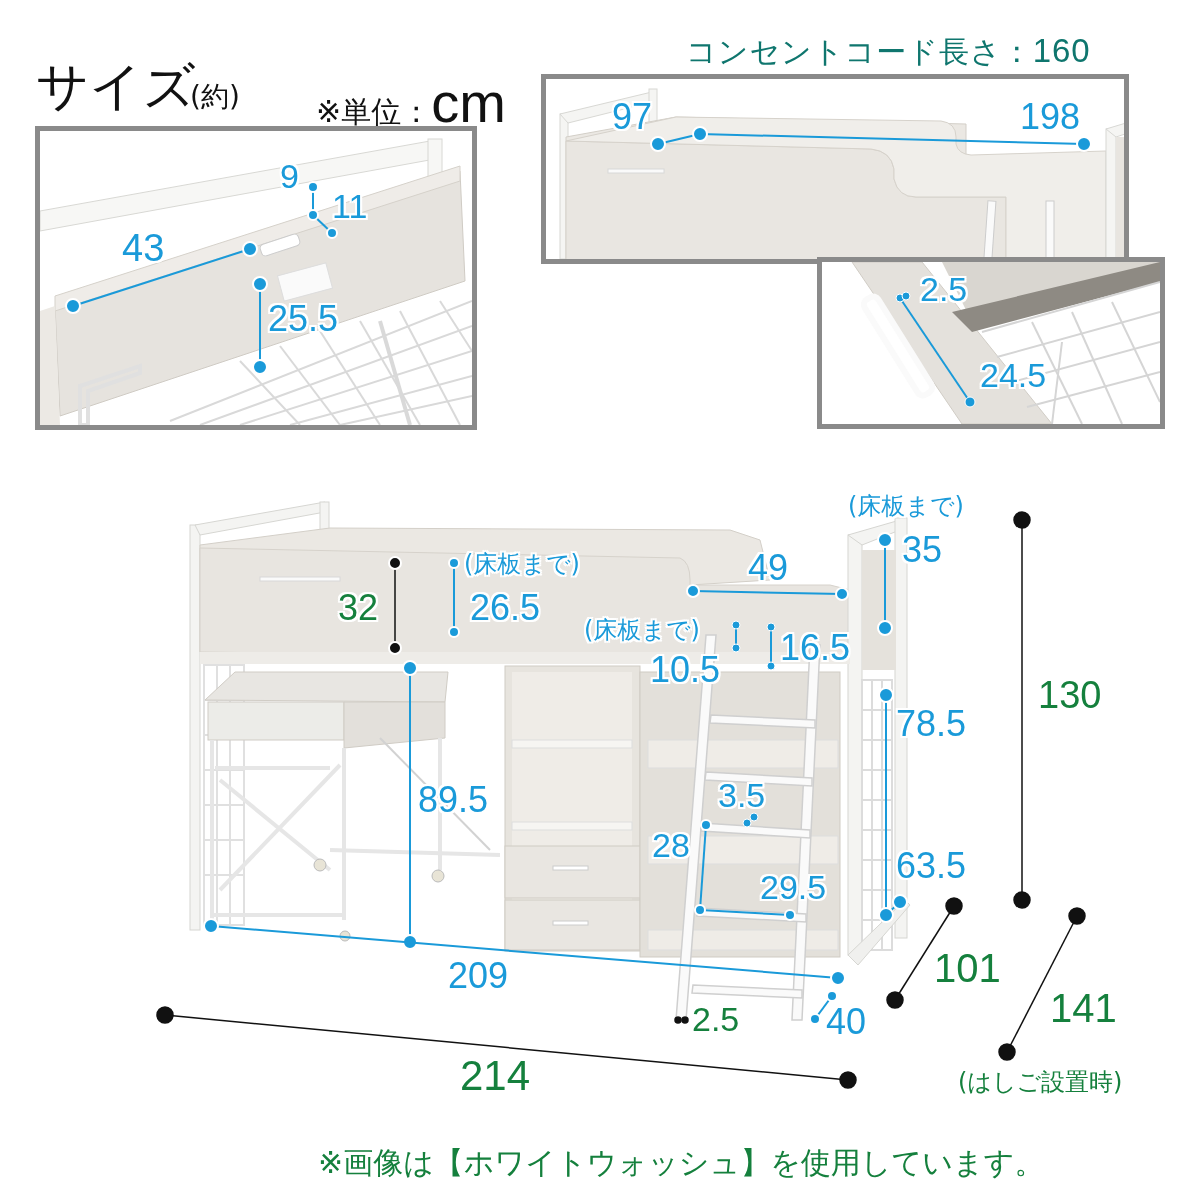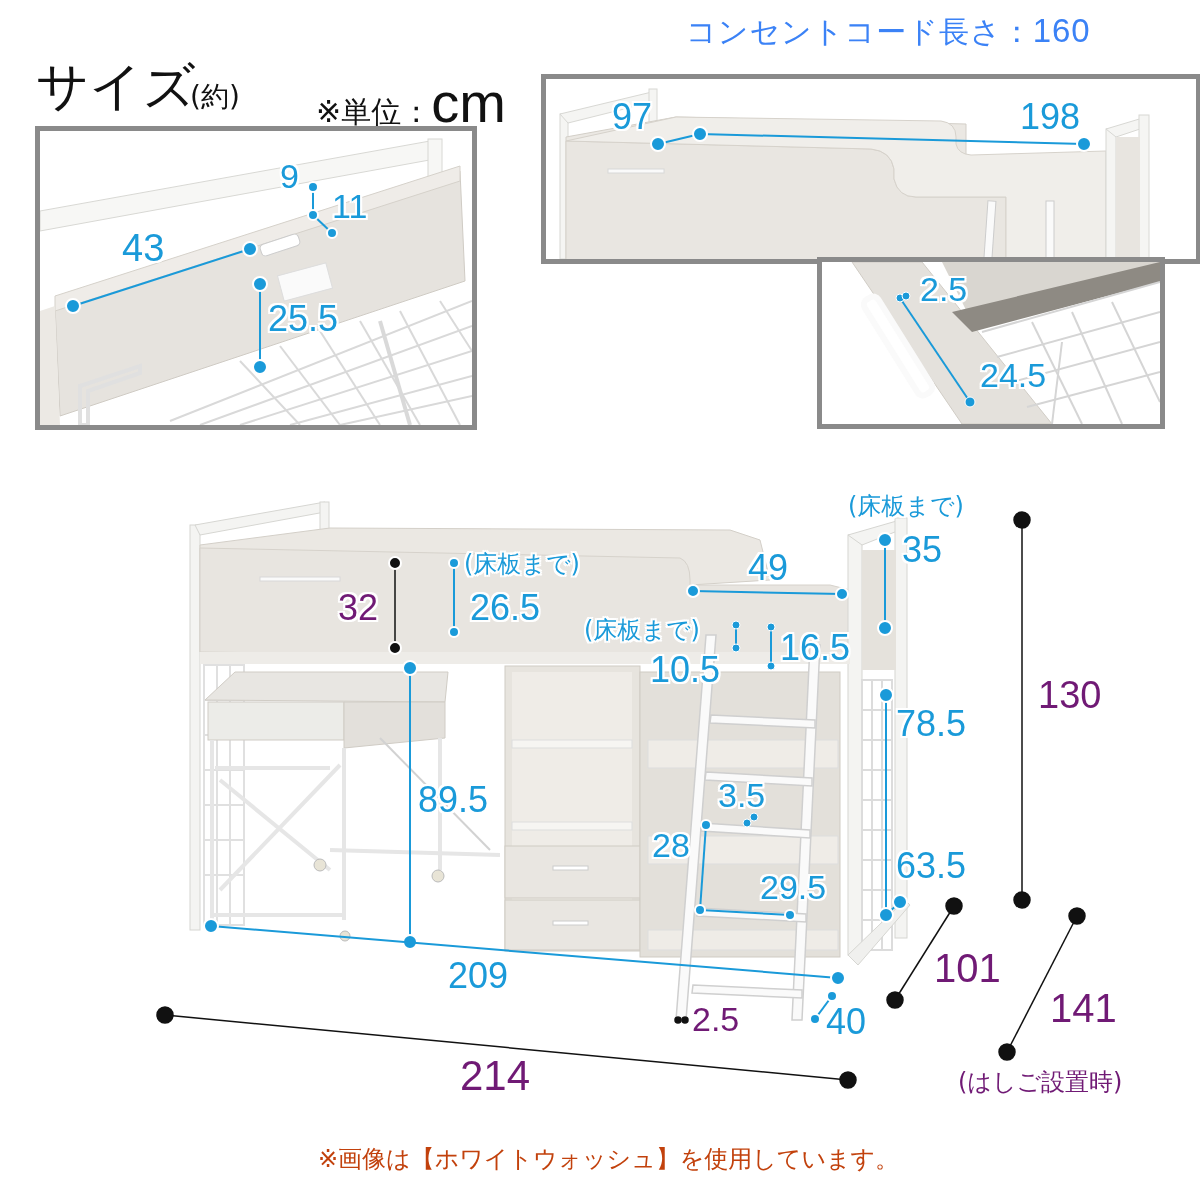--- a/index.html
+++ b/index.html
@@ -4,33 +4,33 @@
 <style>
   * { box-sizing: border-box; margin: 0; padding: 0; }
   html, body { width: 1200px; height: 1200px; background: #ffffff; overflow: hidden; }
   body { position: relative; font-family: "Liberation Sans", "DejaVu Sans", sans-serif; color: #111; }
 
   .abs { position: absolute; }
   .title-main { left: 36px; top: 60px; font-size: 52px; line-height: 1; color: #111; font-family: "DejaVu Sans", sans-serif; }
   .title-approx { left: 190px; top: 78px; font-size: 28px; color: #111; font-family: "DejaVu Sans", sans-serif; }
   .title-unit { left: 316px; top: 70px; font-size: 30px; color: #111; font-family: "DejaVu Sans", sans-serif; }
   .title-unit .cm { font-size: 56px; font-family: "Liberation Sans", sans-serif; }
-  .cord { left: 686px; top: 12px; font-size: 30px; color: #3b82f6; font-family: "DejaVu Sans", sans-serif; letter-spacing: 1px; }
+  .cord { left: 686px; top: 32px; font-size: 30px; color: #0f766e; font-family: "DejaVu Sans", sans-serif; letter-spacing: 1px; }
   .cord .num { font-family: "Liberation Sans", sans-serif; font-size: 33px; }
 
   .panel { position: absolute; border: 5px solid #8a8a8a; background: #ffffff; overflow: hidden; }
   .panel svg { position: absolute; left: 0; top: 0; }
 
   .dim { position: absolute; font-family: "Liberation Sans", sans-serif; line-height: 1; white-space: nowrap; }
   .blue { color: #1a9ad9; }
-  .black { color: #701a75; }
+  .black { color: #15803d; }
   .halo { text-shadow: 2px 0 0 #fff, -2px 0 0 #fff, 0 2px 0 #fff, 0 -2px 0 #fff, 2px 2px 0 #fff, -2px -2px 0 #fff, 2px -2px 0 #fff, -2px 2px 0 #fff; }
   .jp { font-family: "DejaVu Sans", sans-serif; }
 
-  .footer { left: 318px; top: 1143px; font-size: 24px; color: #c2410c; font-family: "DejaVu Sans", sans-serif; }
+  .footer { left: 318px; top: 1143px; font-size: 30px; color: #15803d; font-family: "DejaVu Sans", sans-serif; }
 </style>
 </head>
 <body>
 
 <div class="abs title-main">サイズ</div>
 <div class="abs title-approx">(約)</div>
 <div class="abs title-unit">
   <span>※単位：</span><span class="cm">cm</span>
 </div>
 <div class="abs cord">
@@ -80,21 +80,21 @@
       <circle cx="220" cy="153" r="7" stroke="#fff" stroke-width="2"></circle>
       <circle cx="220" cy="236" r="7" stroke="#fff" stroke-width="2"></circle>
     </g>
   </svg>
   <div class="dim blue halo" style="left:82px; top:98px; font-size:38px;">43</div>
   <div class="dim blue halo" style="left:240px; top:28px; font-size:34px;">9</div>
   <div class="dim blue halo" style="left:292px; top:58px; font-size:34px;">11</div>
   <div class="dim blue halo" style="left:228px; top:170px; font-size:36px;">25.5</div>
 </div>
 
-<div class="panel" style="left:541px; top:74px; width:660px; height:190px;text-align:right;">
+<div class="panel" style="left:541px; top:74px; width:588px; height:190px;text-align:right;">
   <svg width="614" height="180">
 
     <rect x="14" y="35" width="8" height="145" fill="#f5f5f3" stroke="#d8d8d4"></rect>
     <polygon points="14,35 110,12 110,22 22,44" fill="#f5f5f3" stroke="#d8d8d4"></polygon>
     <rect x="103" y="10" width="8" height="50" fill="#f5f5f3" stroke="#d8d8d4"></rect>
 
     <polygon points="20,58 130,38 420,45 420,200 20,200" fill="#ebe8e3" stroke="#d3cfc8"></polygon>
     <path d="M20,62 L325,70 Q345,72 348,90 L348,100 Q352,118 370,118 L460,118 L460,200 L20,200 Z" fill="#e9e6e1" stroke="#d6d2cb"></path>
     <path d="M130,38 L395,42 Q410,44 410,58 L410,65 Q412,75 425,76 L560,72 L560,200 L460,200 L460,118 L370,118 Q352,118 348,100 L348,90 Q345,72 325,70 L20,62 Z" fill="#f0eeea" stroke="#d6d2cb"></path>
     <rect x="62" y="90" width="56" height="4" fill="#fafafa" stroke="#d8d8d8"></rect>

